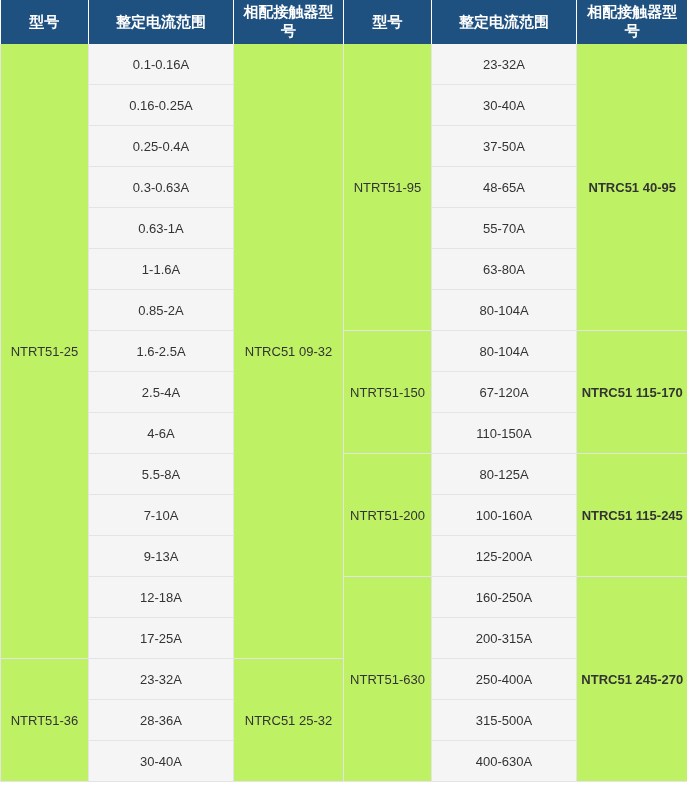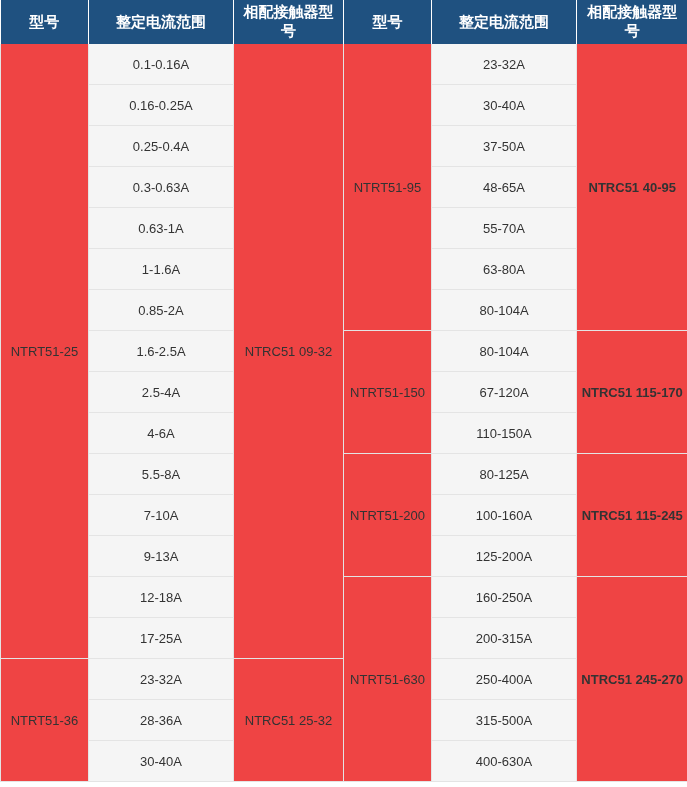--- a/index.html
+++ b/index.html
@@ -52,21 +52,21 @@
     height: 40px;
     border-bottom: 1px solid #e4e4e4;
     border-right: 1px solid #e4e4e4;
     padding: 0 3px;
     color: #333333;
   }
   table.spec-table td.shade {
     background: #f5f5f5;
   }
   table.spec-table td.plain {
-    background: #ef4444;
+    background: #bef264;
   }
   table.spec-table td.thick-left {
     border-left: 1px solid #e4e4e4;
   }
   table.spec-table tr:last-child td {
     border-bottom: 1px solid #e4e4e4;
   }
   table.spec-table td.last-col {
     border-right: none;
     font-weight: bold;

